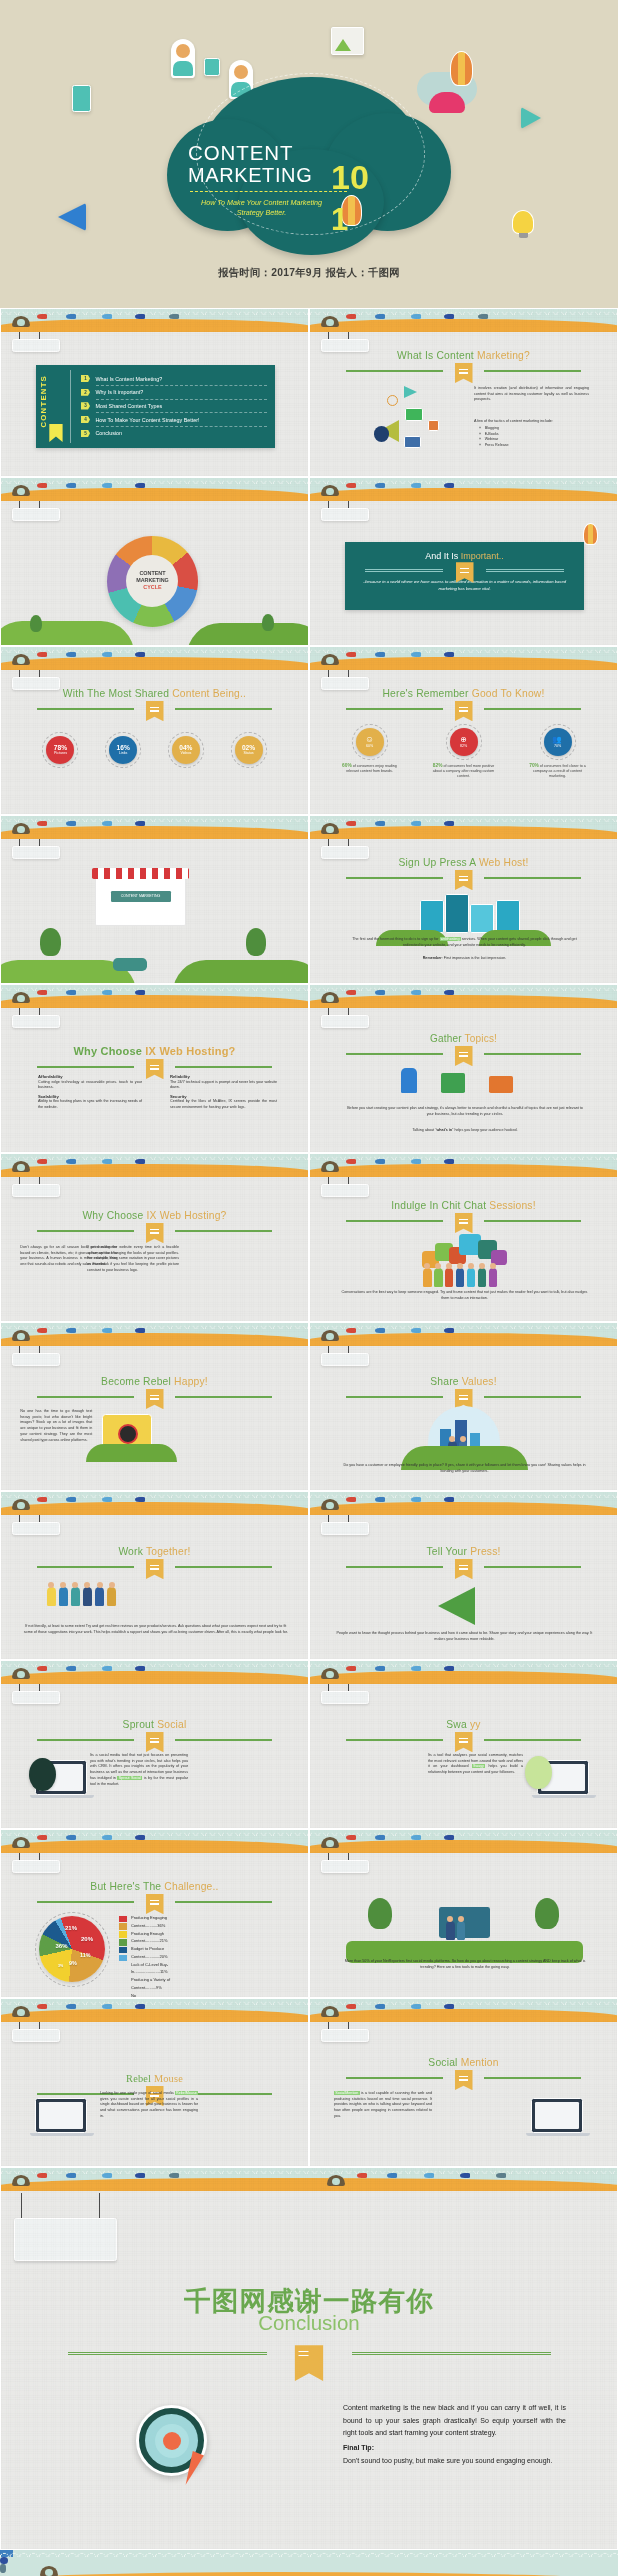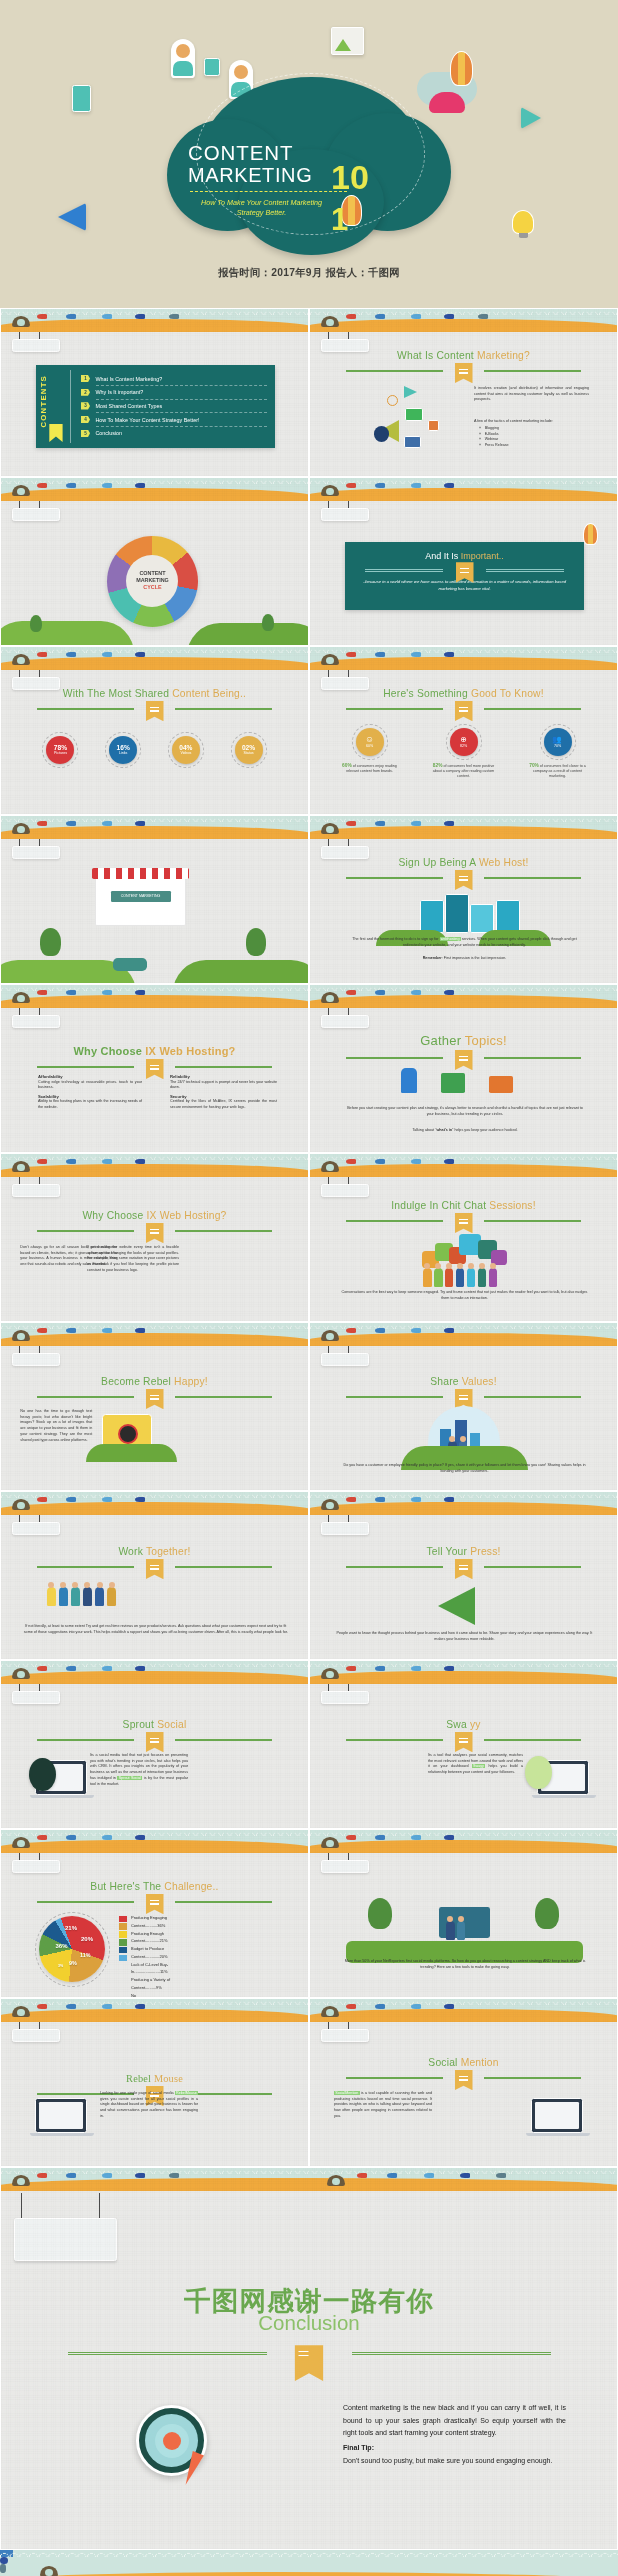--- a/index.html
+++ b/index.html
@@ -628,21 +628,21 @@
           <div class="fish f4"></div>
         </div>
       <div class="hangtag">
           <div class="str s1"></div>
           <div class="str s2"></div>
           <div class="card"></div>
         </div>
       <div class="noise"></div>
       <div class="s-head">
         <div class="s-title">
-          <span class="g">Here's Something</span>
+          <span class="g">Here's Remember</span>
           <span class="o">Good To Know!</span>
         </div>
         <div class="divider">
             <div class="ln l"></div>
             <div class="rib"></div>
             <div class="ln r"></div>
           </div>
       </div>
       <div class="donuts" style="gap:28px; top:77px;">
         <div class="donut-wrap" style="width:66px;">
@@ -723,21 +723,21 @@
           <div class="fish f4"></div>
         </div>
       <div class="hangtag">
           <div class="str s1"></div>
           <div class="str s2"></div>
           <div class="card"></div>
         </div>
       <div class="noise"></div>
       <div class="s-head">
         <div class="s-title">
-          <span class="g">Sign Up Being A</span>
+          <span class="g">Sign Up Press A</span>
           <span class="o">Web Host!</span>
         </div>
         <div class="divider">
             <div class="ln l"></div>
             <div class="rib"></div>
             <div class="ln r"></div>
           </div>
       </div>
       <div style="position:absolute;left:110px;top:78px;display:flex;align-items:flex-end;gap:1.2px;">
         <div class="server"></div>
@@ -808,21 +808,21 @@
           <div class="fish f3"></div>
           <div class="fish f4"></div>
         </div>
       <div class="hangtag">
           <div class="str s1"></div>
           <div class="str s2"></div>
           <div class="card"></div>
         </div>
       <div class="noise"></div>
       <div class="s-head" style="top:48px;">
-        <div class="s-title" style="font-size:13px;">
+        <div class="s-title" style="font-size:10px;">
           <span class="g">Gather</span>
           <span class="o">Topics!</span>
         </div>
         <div class="divider">
             <div class="ln l"></div>
             <div class="rib"></div>
             <div class="ln r"></div>
           </div>
       </div>
       <div style="position:absolute;left:91px;top:83px;display:flex;gap:24px;align-items:flex-end;">

